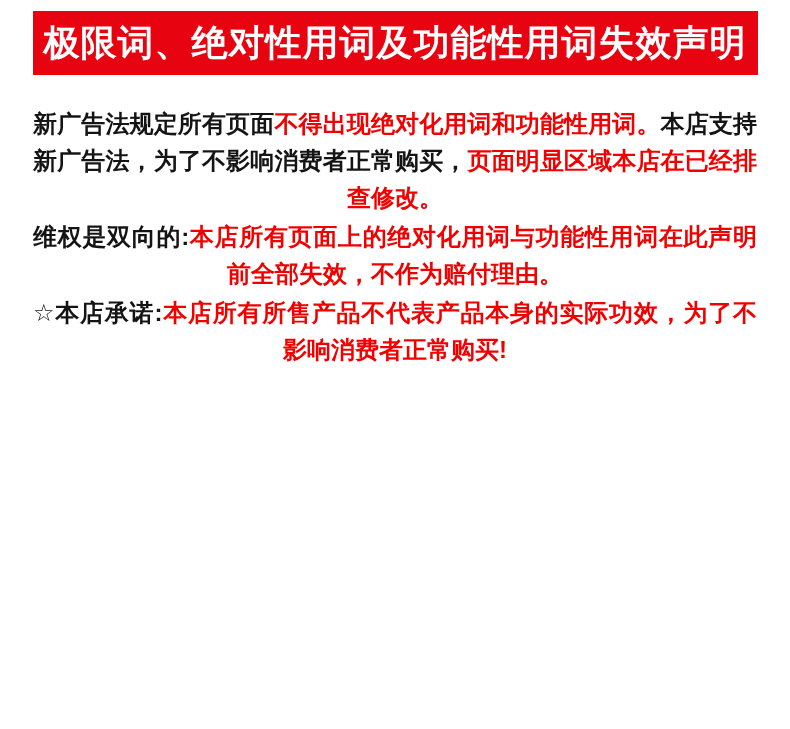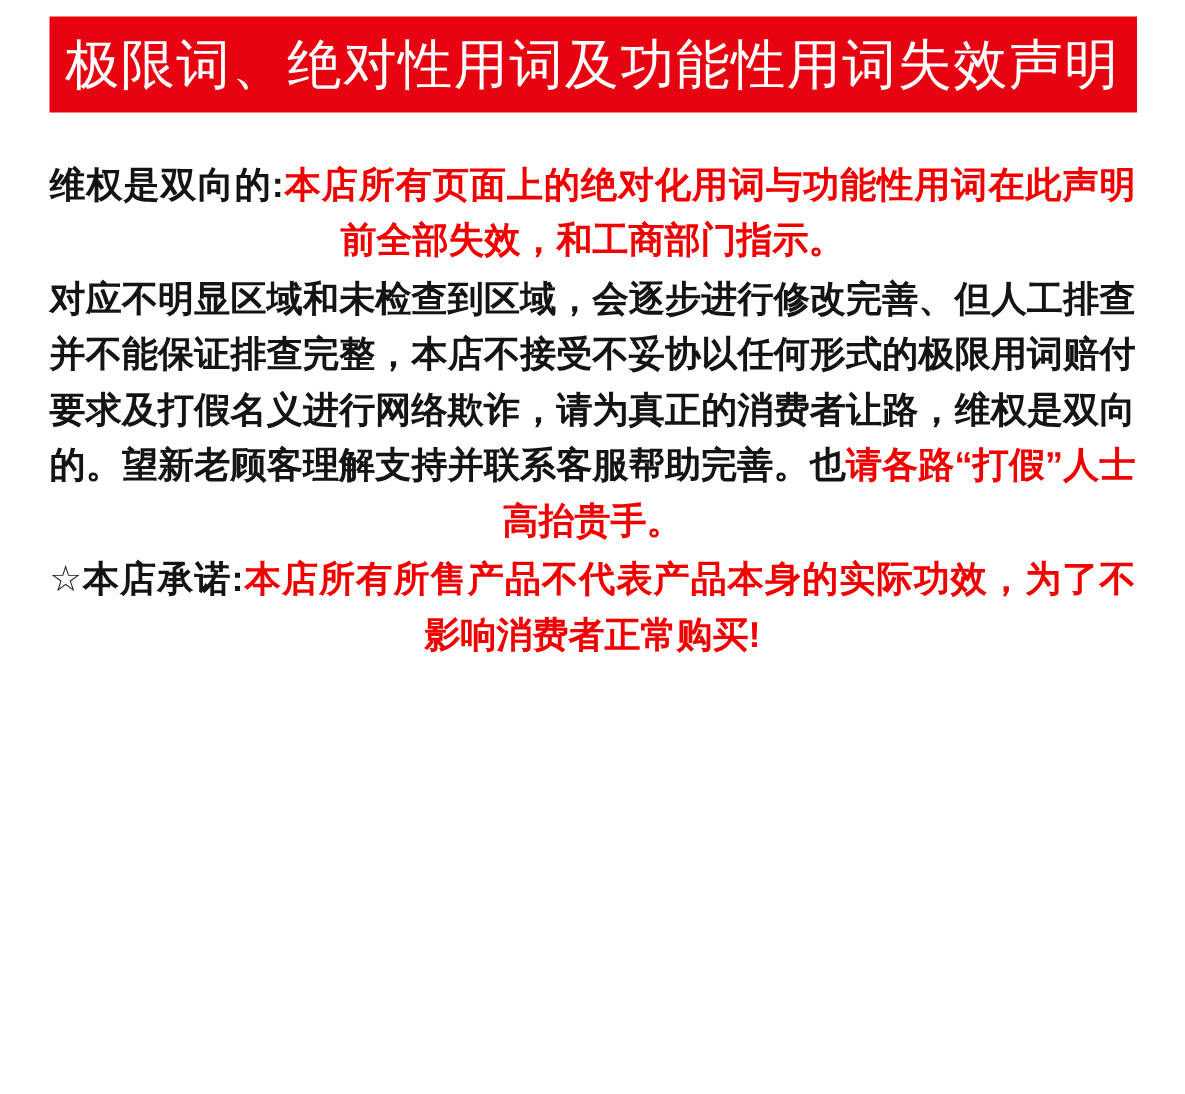--- a/index.html
+++ b/index.html
@@ -15,21 +15,21 @@
     height: 64px;
     margin: 11px auto 0;
     background: var(--banner-bg, #e7030f);
     display: flex;
     align-items: center;
     justify-content: center;
   }
   .banner-title {
     color: var(--banner-fg, #ffffff);
     font-size: 36px;
-    font-weight: normal;
+    font-weight: bold;
     letter-spacing: 1px;
     white-space: nowrap;
   }
   .content {
     width: 724px;
     margin: 0 auto;
     padding-top: 30px;
   }
   .para {
     margin: 0 0 2px 0;
@@ -44,16 +44,16 @@
   .seg-red   { color: var(--red-text, #f20000); }
 </style>
 </head>
 <body>
 
 <div class="banner">
   <span class="banner-title">极限词、绝对性用词及功能性用词失效声明</span>
 </div>
 
 <div class="content">
-    <p class="para"><span class="seg-black">维权是双向的:</span><span class="seg-red">本店所有页面上的绝对化用词与功能性用词在此声明前全部失效，和工商部门指示。</span></p>
-    <p class="para"><span class="seg-black">对应不明显区域和未检查到区域，会逐步进行修改完善、但人工排查并不能保证排查完整，本店不接受不妥协以任何形式的极限用词赔付要求及打假名义进行网络欺诈，请为真正的消费者让路，维权是双向的。望新老顾客理解支持并联系客服帮助完善。也</span><span class="seg-red">请各路“打假”人士高抬贵手。</span></p>
+    <p class="para"><span class="seg-black">新广告法规定所有页面</span><span class="seg-red">不得出现绝对化用词和功能性用词。</span><span class="seg-black">本店支持新广告法，为了不影响消费者正常购买，</span><span class="seg-red">页面明显区域本店在已经排查修改。</span></p>
+    <p class="para"><span class="seg-black">维权是双向的:</span><span class="seg-red">本店所有页面上的绝对化用词与功能性用词在此声明前全部失效，不作为赔付理由。</span></p>
     <p class="para"><span class="seg-black">☆本店承诺:</span><span class="seg-red">本店所有所售产品不代表产品本身的实际功效，为了不影响消费者正常购买!</span></p>
   </div>
 
 </body></html>

